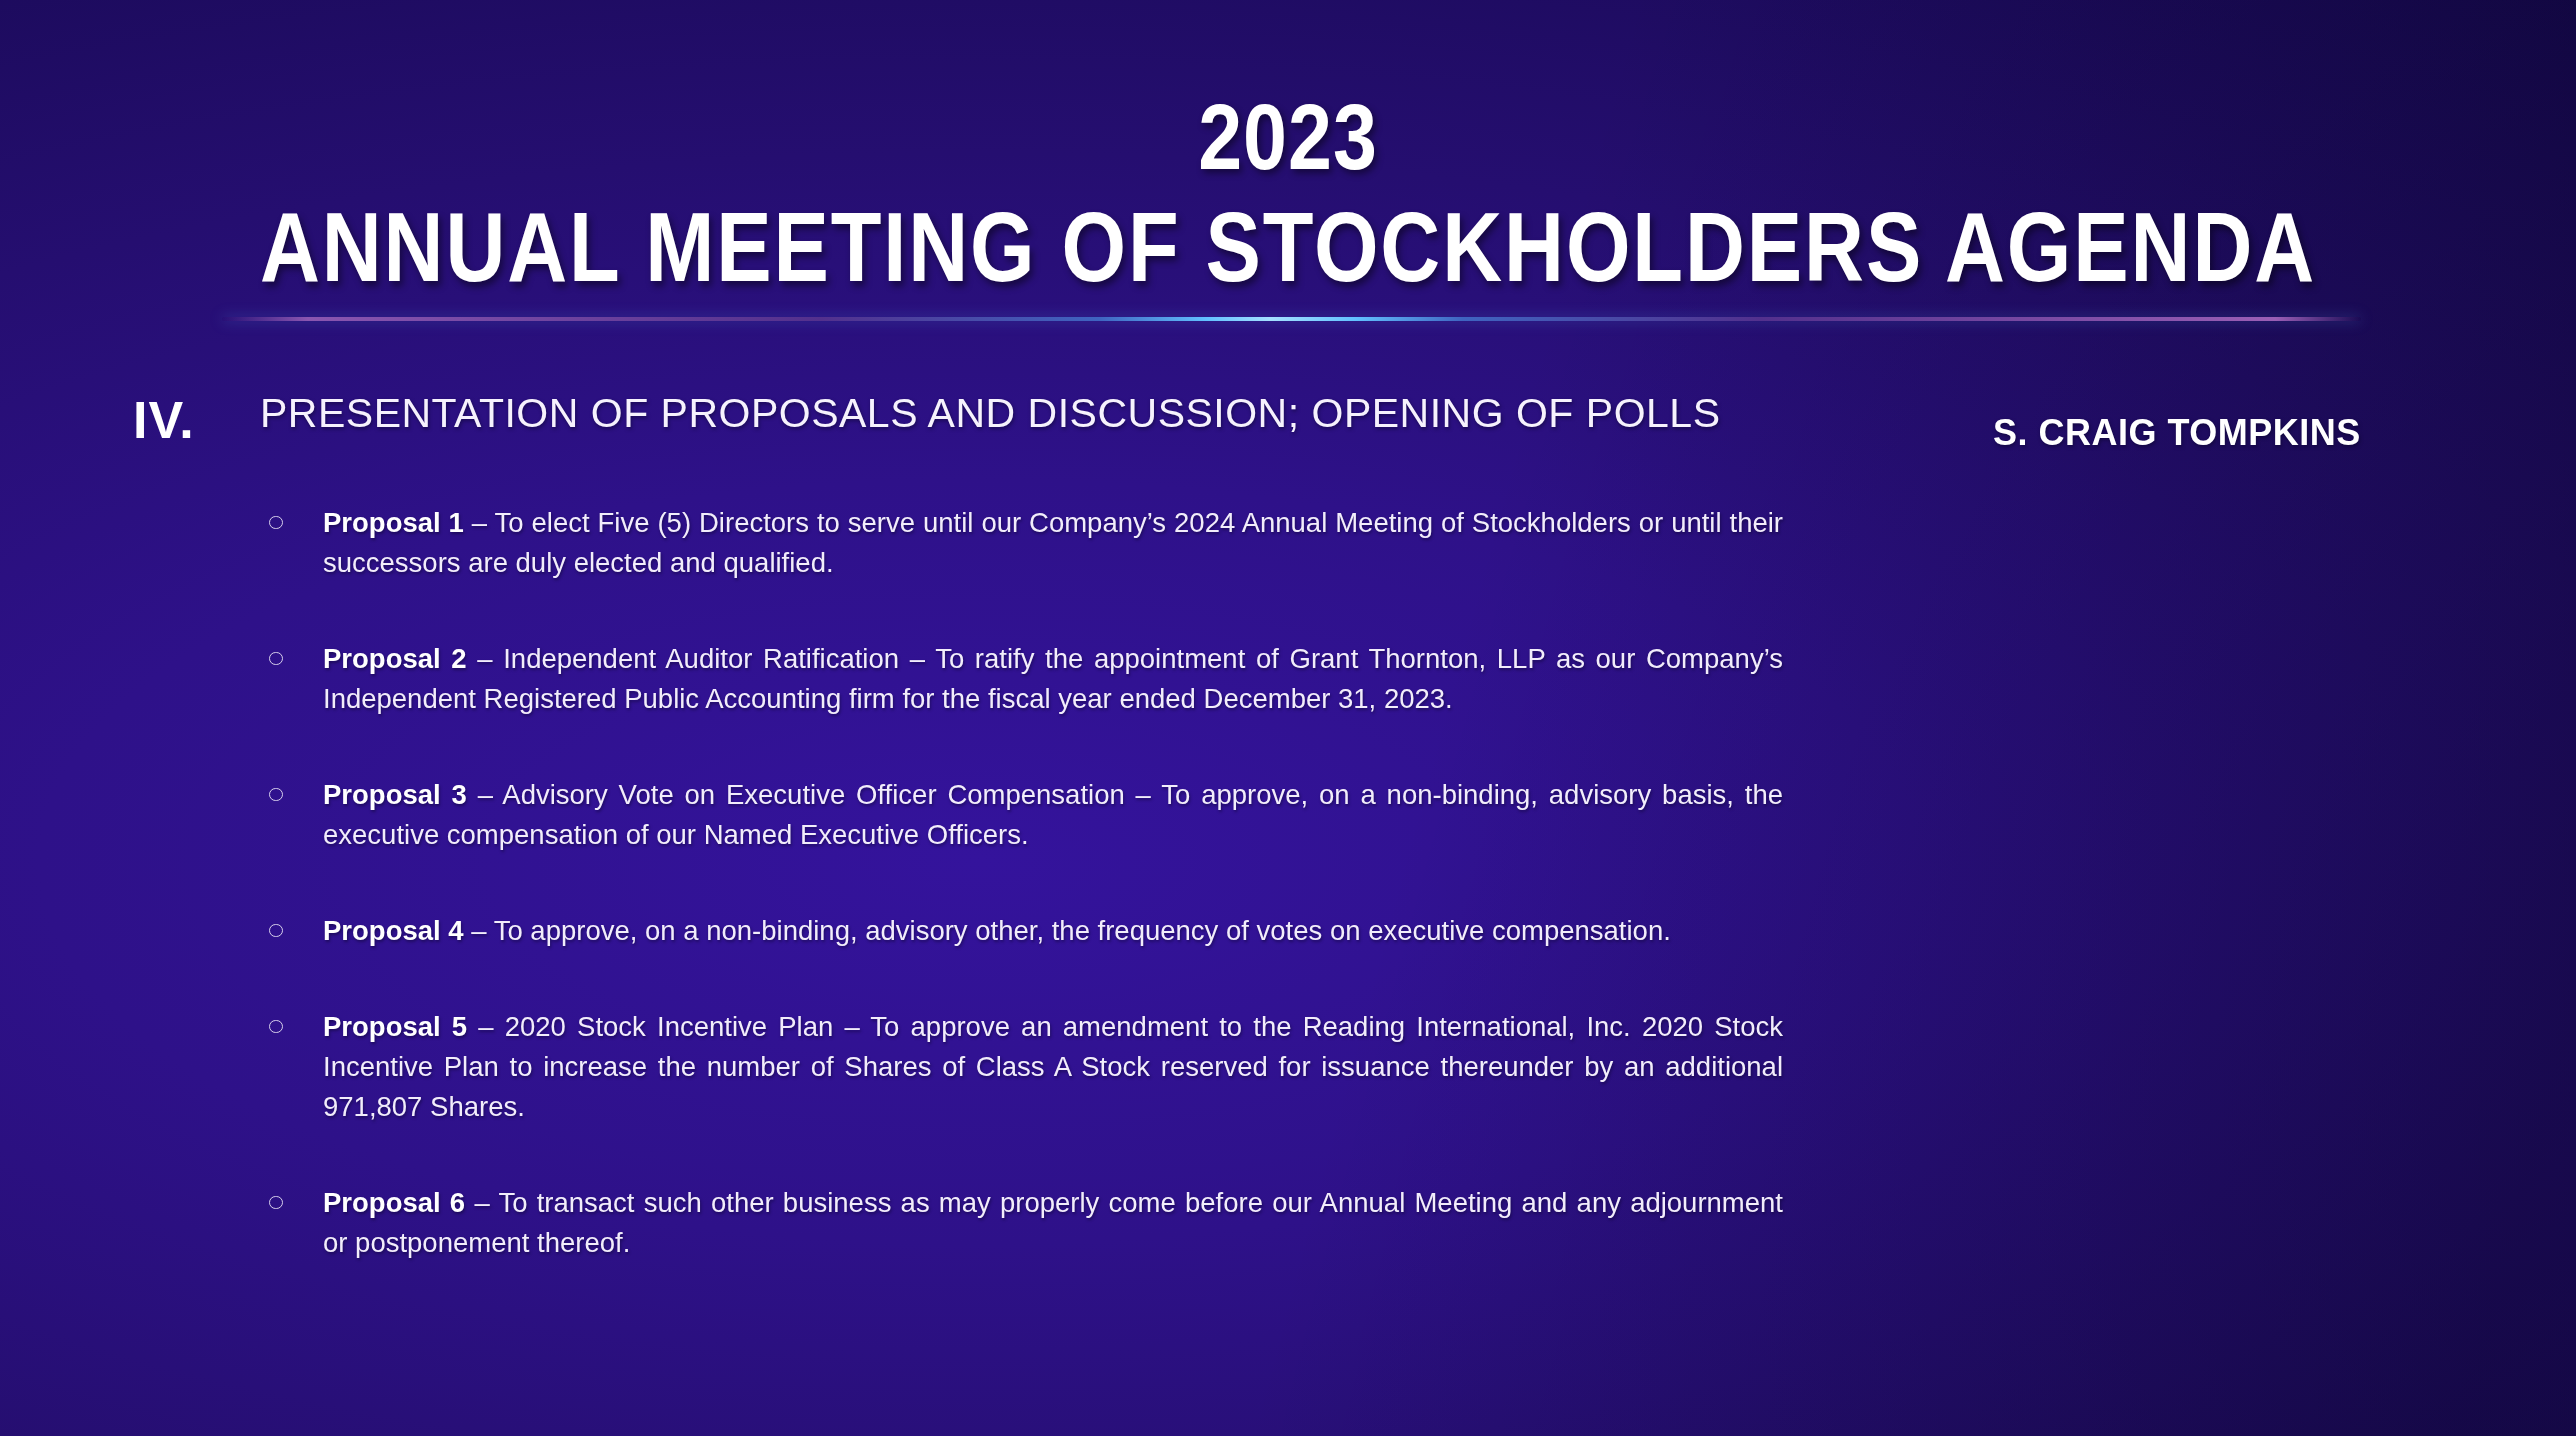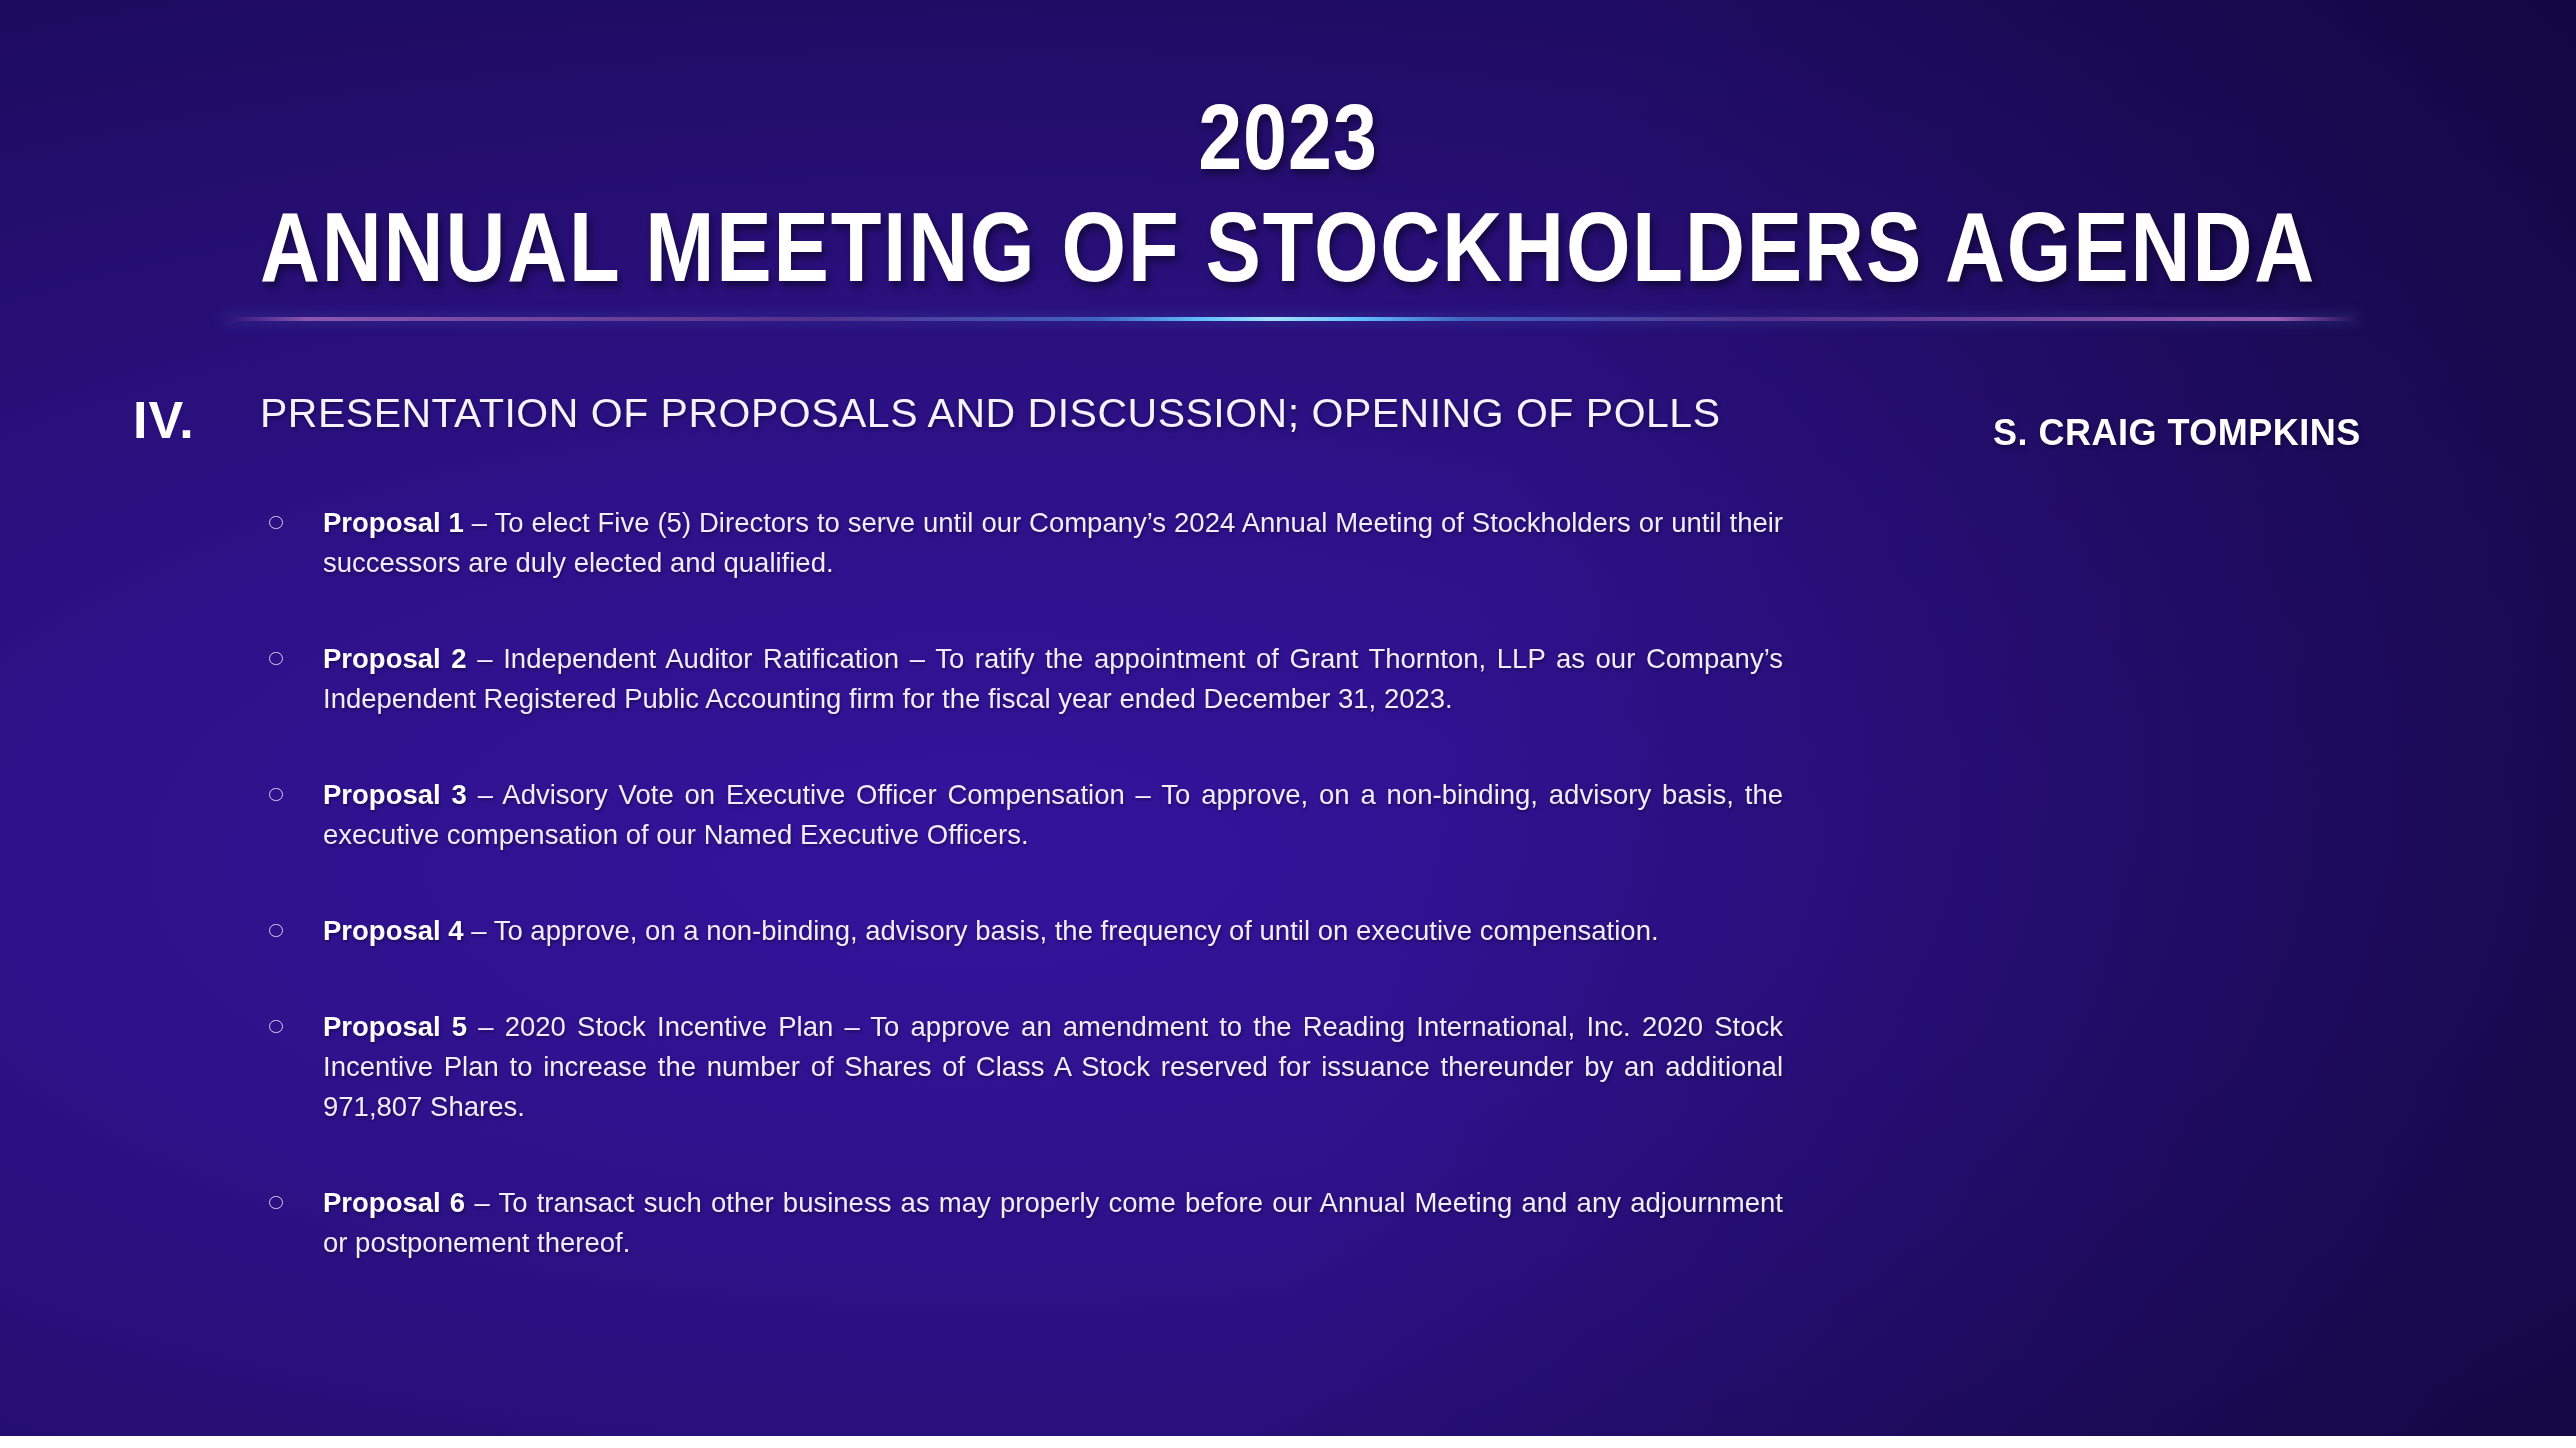--- a/index.html
+++ b/index.html
@@ -127,21 +127,21 @@
       <span>– Independent Auditor Ratification – To ratify the appointment of Grant Thornton, LLP as our Company’s Independent Registered Public Accounting firm for the fiscal year ended December 31, 2023.</span>
     </li>
     <li class="proposal">
       <span class="bullet"></span>
       <strong>Proposal 3</strong>
       <span>– Advisory Vote on Executive Officer Compensation – To approve, on a non-binding, advisory basis, the executive compensation of our Named Executive Officers.</span>
     </li>
     <li class="proposal">
       <span class="bullet"></span>
       <strong>Proposal 4</strong>
-      <span>– To approve, on a non-binding, advisory basis, the frequency of until on executive compensation.</span>
+      <span>– To approve, on a non-binding, advisory other, the frequency of votes on executive compensation.</span>
     </li>
     <li class="proposal">
       <span class="bullet"></span>
       <strong>Proposal 5</strong>
       <span>– 2020 Stock Incentive Plan – To approve an amendment to the Reading International, Inc. 2020 Stock Incentive Plan to increase the number of Shares of Class A Stock reserved for issuance thereunder by an additional 971,807 Shares.</span>
     </li>
     <li class="proposal">
       <span class="bullet"></span>
       <strong>Proposal 6</strong>
       <span>– To transact such other business as may properly come before our Annual Meeting and any adjournment or postponement thereof.</span>

